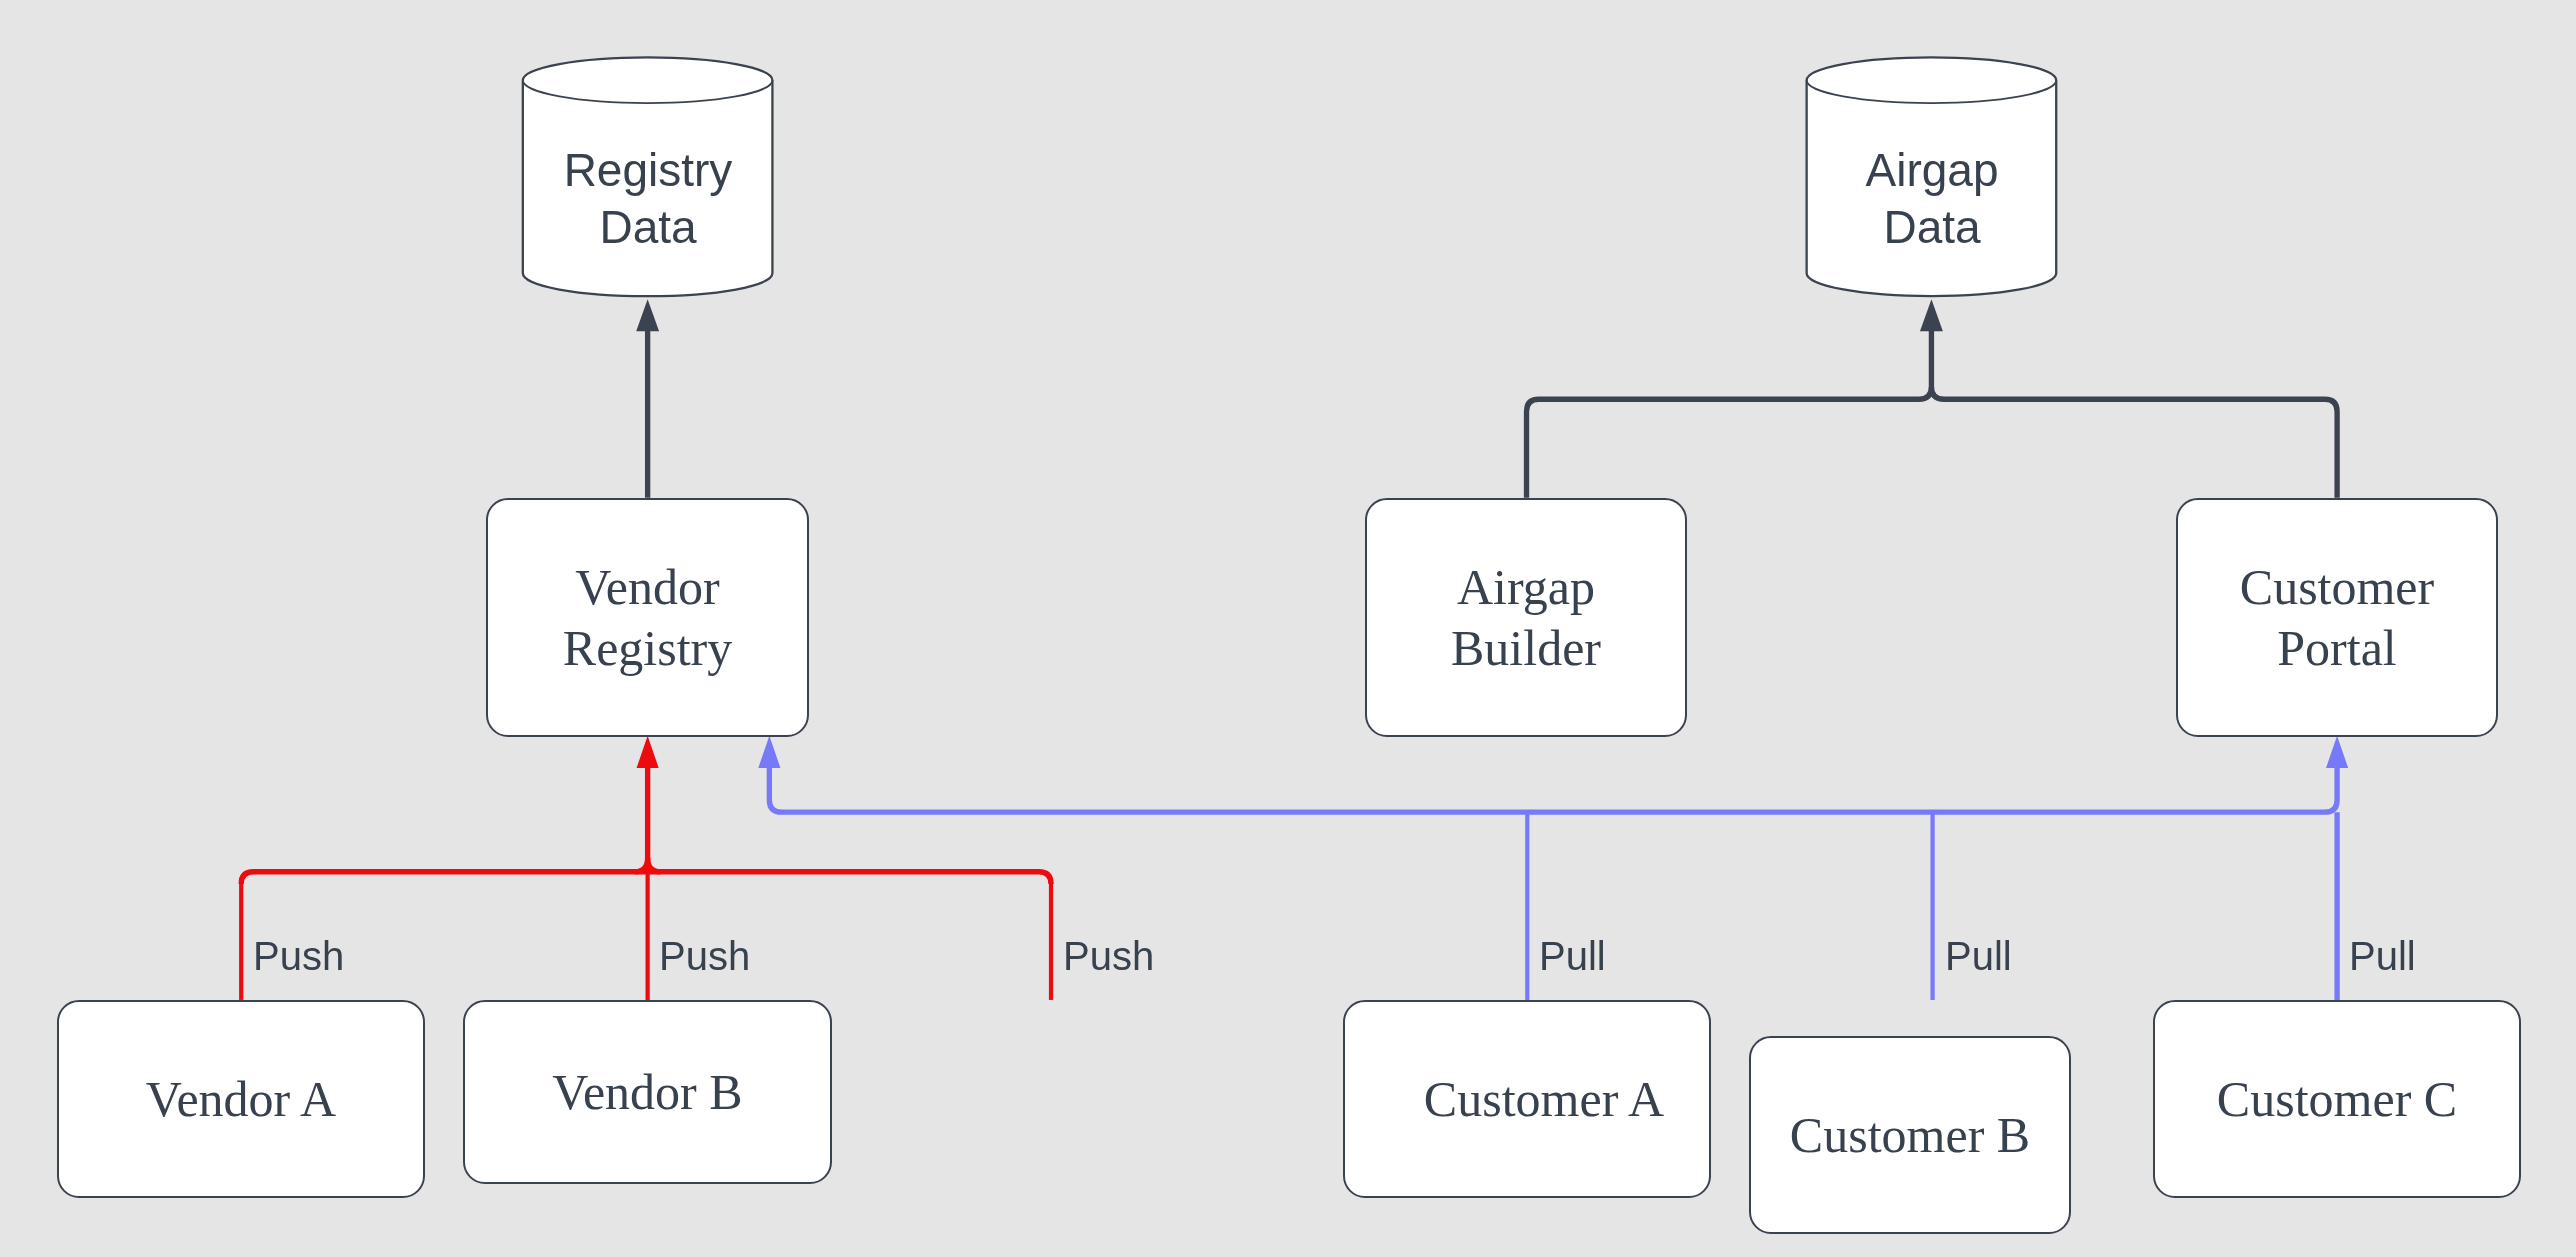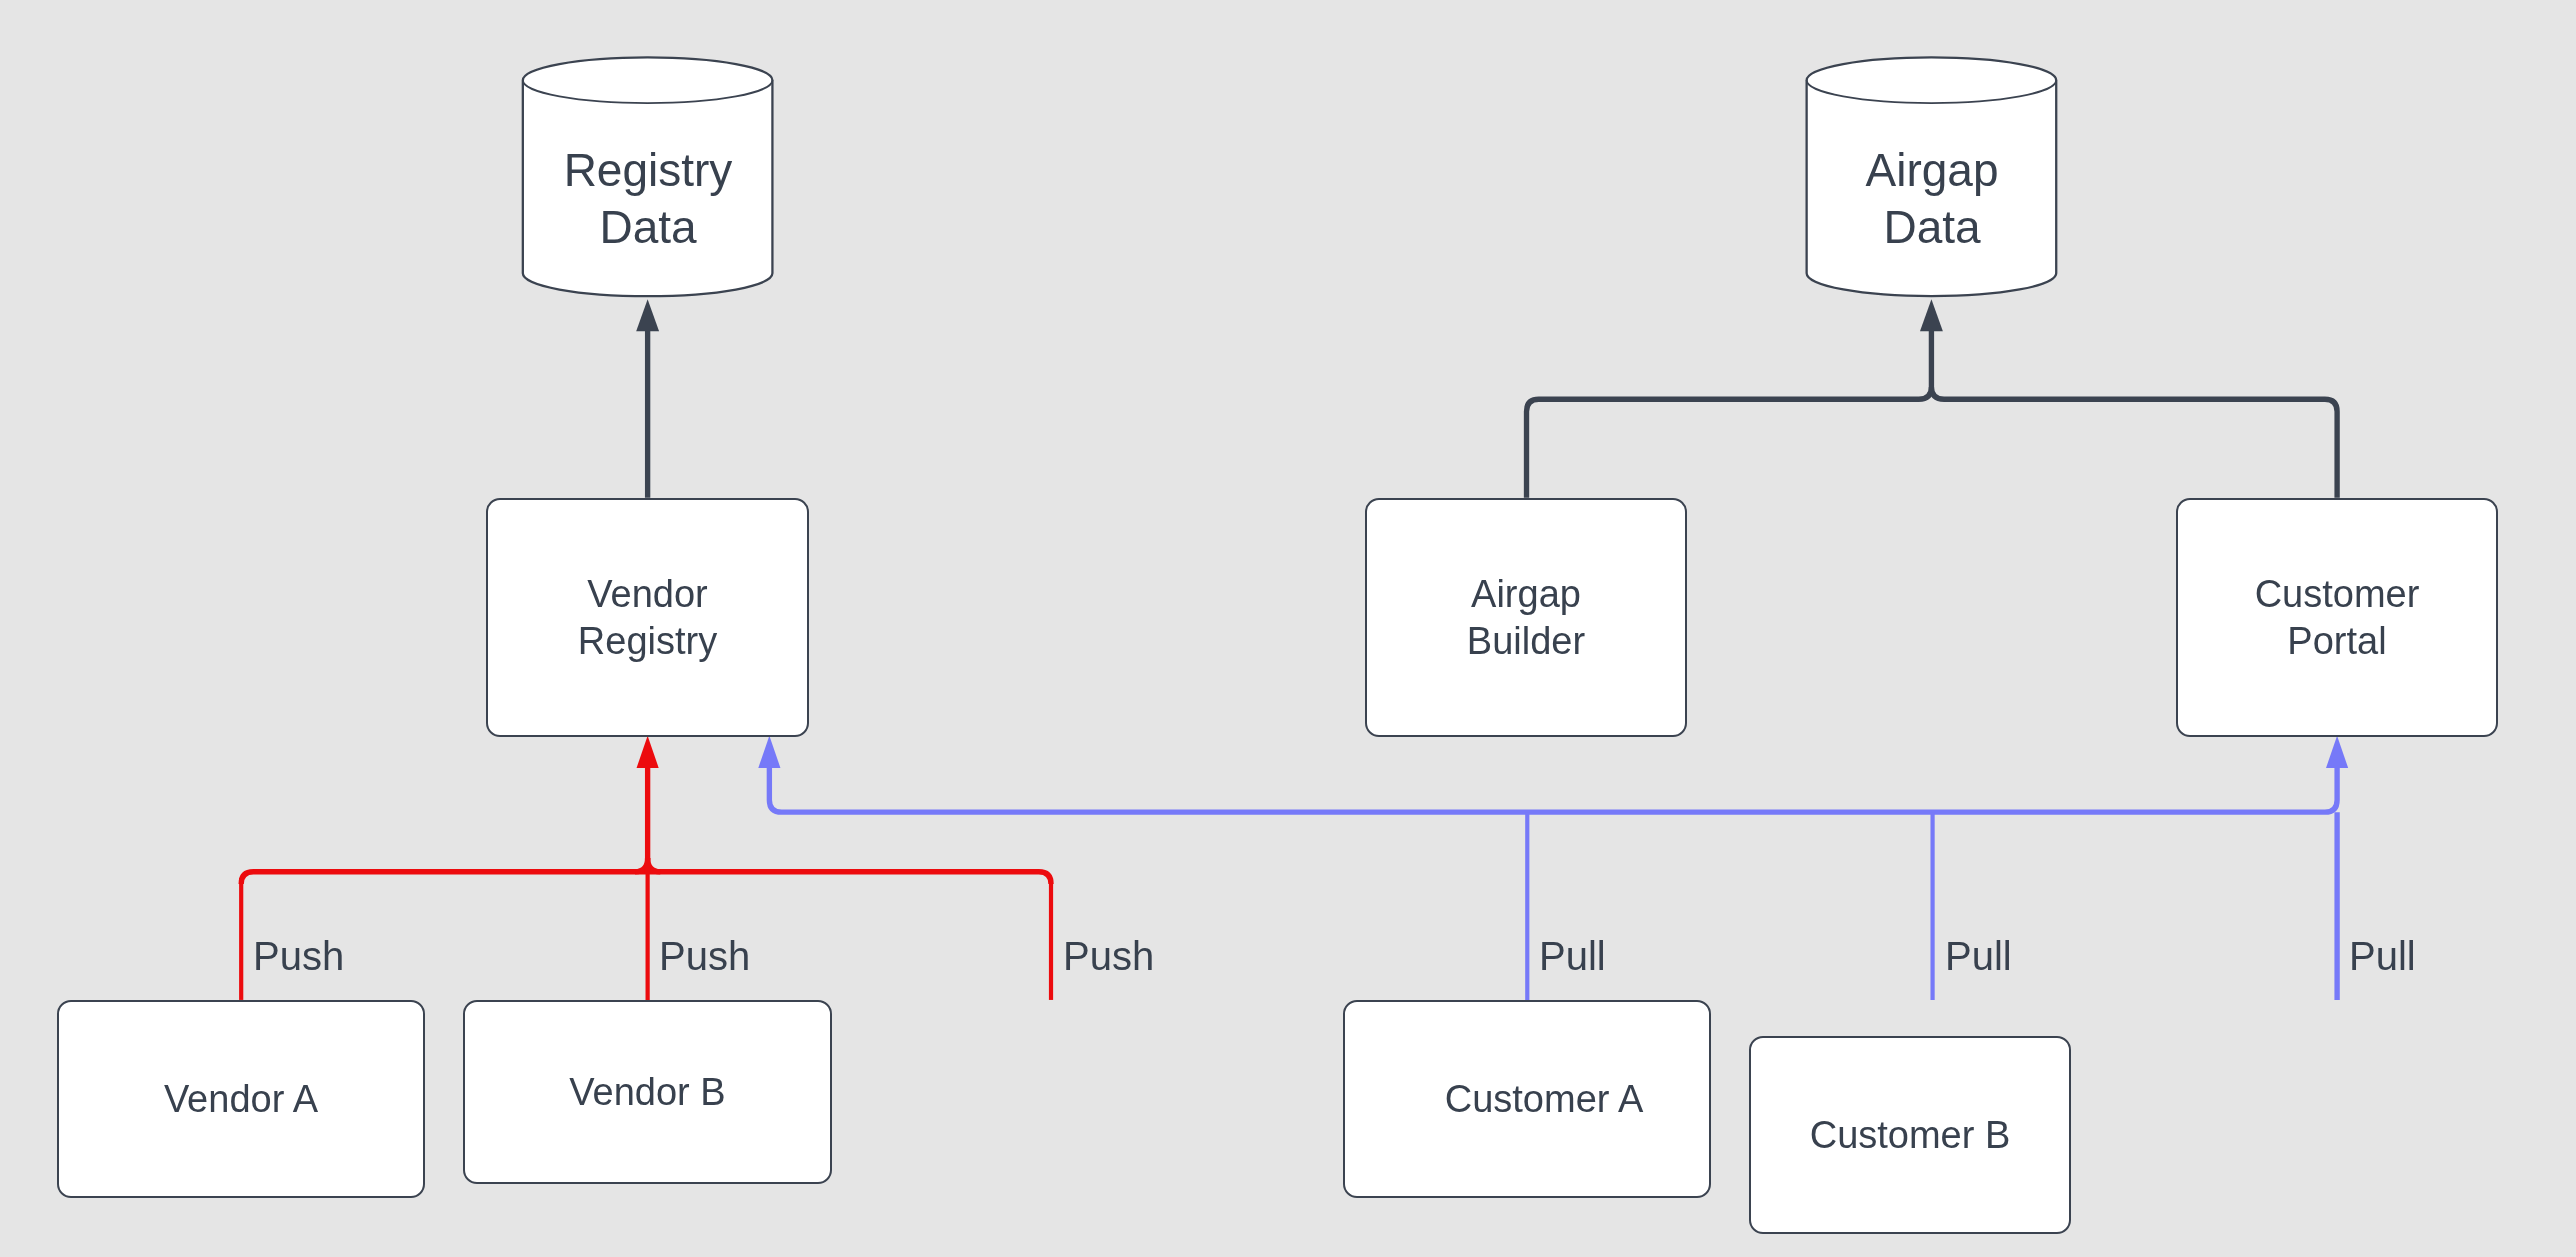--- a/index.html
+++ b/index.html
@@ -11,25 +11,26 @@
   }
   *{margin:0;padding:0;box-sizing:border-box;}
   html,body{width:2576px;height:1258px;background:#ffffff;overflow:hidden;}
   body{font-family:"Liberation Sans","DejaVu Sans",sans-serif;}
   .canvas{position:relative;width:2576px;height:1258px;background:#e5e5e5;}
   .edges{position:absolute;left:0;top:0;width:2576px;height:1258px;}
   .node{
     position:absolute;
     background:var(--fill);
     border:2.3px solid var(--dark);
-    border-radius:14px;
+    border-radius:22px;
     display:flex;align-items:center;justify-content:center;
     text-align:center;
-    font-size:38px;line-height:1.22;color:var(--text);
+    font-size:50px;line-height:1.22;color:var(--text);
     white-space:pre-line;
+    font-family:Liberation Serif, serif;
   }
   .cyl-label{
     position:absolute;
     display:flex;align-items:center;justify-content:center;
     text-align:center;
     font-size:46px;line-height:1.22;color:var(--text);
     white-space:pre-line;
   }
   .edge-label{
     position:absolute;
@@ -82,20 +83,21 @@
 Registry</div>
   <div class="node" style="left:1365px;top:498px;width:322px;height:239px;">Airgap
 Builder</div>
   <div class="node" style="left:2176px;top:498px;width:322px;height:239px;">Customer
 Portal</div>
 
   <div class="node" style="left:57px;top:1000px;width:368px;height:198px;text-align:right;">Vendor A</div>
   <div class="node" style="left:463px;top:1000px;width:369px;height:184px;">Vendor B</div>
   <div class="node" style="left:1343px;top:1000px;width:368px;height:198px;padding-left:34px;">Customer A</div>
   <div class="node" style="left:1749px;top:1036px;width:322px;height:198px;">Customer B</div>
+  <div class="node" style="left:2153px;top:1000px;width:368px;height:198px;">Customer C</div>
 
   <div class="edge-label" style="left:253px;top:933px;">Push</div>
   <div class="edge-label" style="left:659px;top:933px;">Push</div>
   <div class="edge-label" style="left:1063px;top:933px;">Push</div>
   <div class="edge-label" style="left:1539px;top:933px;">Pull</div>
   <div class="edge-label" style="left:1945px;top:933px;">Pull</div>
   <div class="edge-label" style="left:2349px;top:933px;">Pull</div>
 
 </div>
 

